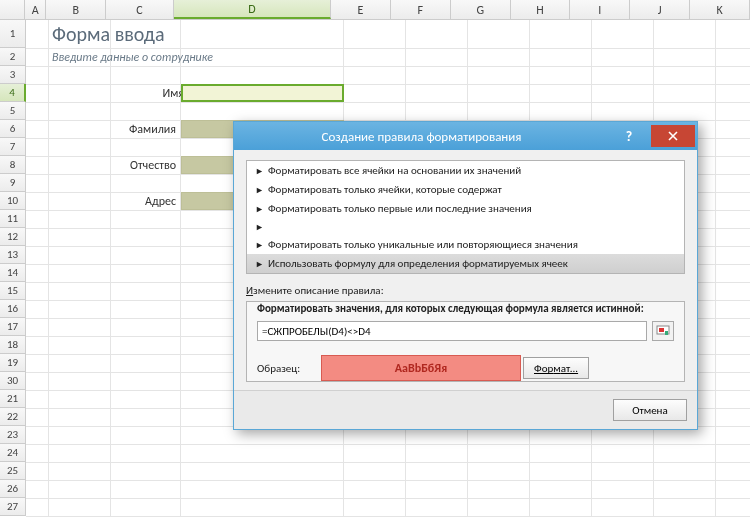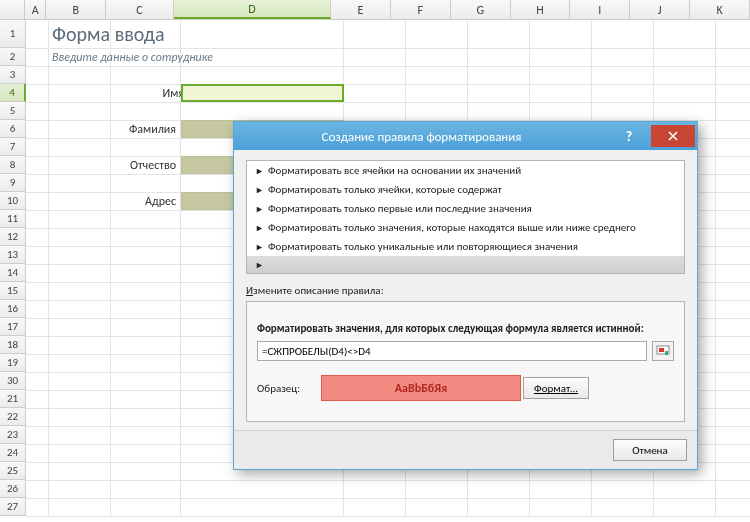--- a/index.html
+++ b/index.html
@@ -42,21 +42,21 @@
 
   .dialog-body { padding:10px 12px 8px; }
   .section-label { font-size:11px; color:#222; margin-bottom:4px; }
   .section-label u { text-decoration: underline; }
 
   .rule-list { border:1px solid #b4b4b4; background:#fff; margin-bottom:10px; }
   .rule-item { padding:3px 8px; font-size:11px; color:#222; display:flex; align-items:center; gap:4px; cursor:default; }
   .rule-item.selected { background:linear-gradient(#dcdcdc,#cfcfcf); }
   .arrow { font-size:9px; color:#222; }
 
-  .rule-desc-box { border:1px solid #b4b4b4; background:#f7f7f7; padding:20px 10px; }
+  .rule-desc-box { border:1px solid #b4b4b4; background:#f7f7f7; padding:0 10px; }
   .rule-desc-title { font-size:11px; font-weight:bold; color:#222; margin-bottom:6px; }
   .formula-row { display:flex; gap:5px; margin-bottom:14px; }
   .formula-input { flex:1; height:20px; border:1px solid #a9a9a9; background:#fff; padding:0 4px; font-size:11px; font-family: Calibri, Arial, sans-serif; }
   .range-btn { width:22px; height:20px; border:1px solid #a9a9a9; background:#f2f2f2; display:flex; align-items:center; justify-content:center; }
   .range-btn svg { width:14px; height:12px; }
 
   .sample-row { display:flex; align-items:center; gap:2px; }
   .sample-label { font-size:11px; color:#222; width:62px; }
   .sample-box { width:200px; height:26px; background:#f38b82; border:1px solid #d85b52; color:#b02820; font-weight:bold; font-size:12px; display:flex; align-items:center; justify-content:center; }
   .format-btn { height:22px; padding:0 10px; border:1px solid #a0a0a0; background:linear-gradient(#fdfdfd,#e8e8e8); font-size:11px; cursor:default; text-decoration:underline; text-decoration-color:transparent; }
@@ -187,28 +187,28 @@
         <div class="rule-item">
           <span class="arrow">►</span>
           <span>Форматировать только ячейки, которые содержат</span>
         </div>
         <div class="rule-item">
           <span class="arrow">►</span>
           <span>Форматировать только первые или последние значения</span>
         </div>
         <div class="rule-item">
           <span class="arrow">►</span>
-          <span>Форматировать только значения, которые находятся выше или ниже среднего</span>
         </div>
         <div class="rule-item">
           <span class="arrow">►</span>
           <span>Форматировать только уникальные или повторяющиеся значения</span>
         </div>
         <div class="rule-item selected">
           <span class="arrow">►</span>
+          <span>Использовать формулу для определения форматируемых ячеек</span>
         </div>
       </div>
 
     <div class="section-label"><u>И</u><span>змените описание правила:</span></div>
 
     <div class="rule-desc-box">
       <div class="rule-desc-title">Форматировать значения, для которых следующая формула является истинной:</div>
       <div class="formula-row">
         <input class="formula-input" value="=СЖПРОБЕЛЫ(D4)&lt;&gt;D4" style="">
         <div class="range-btn">

